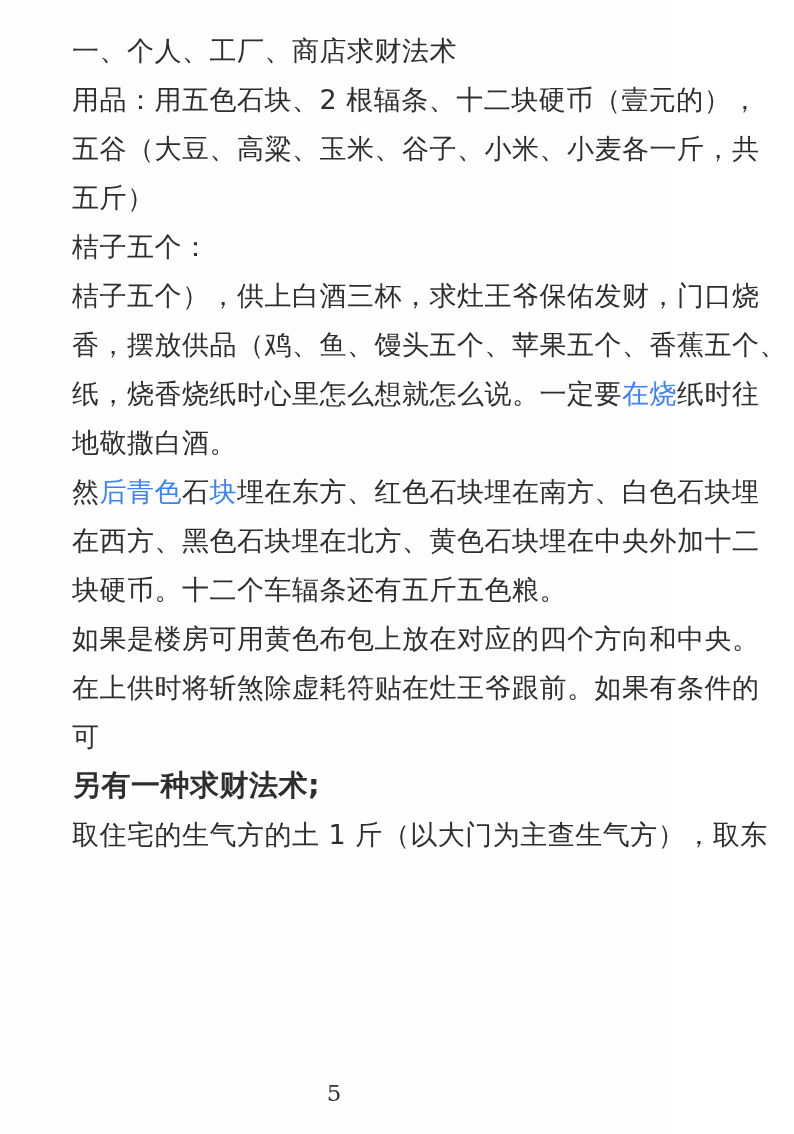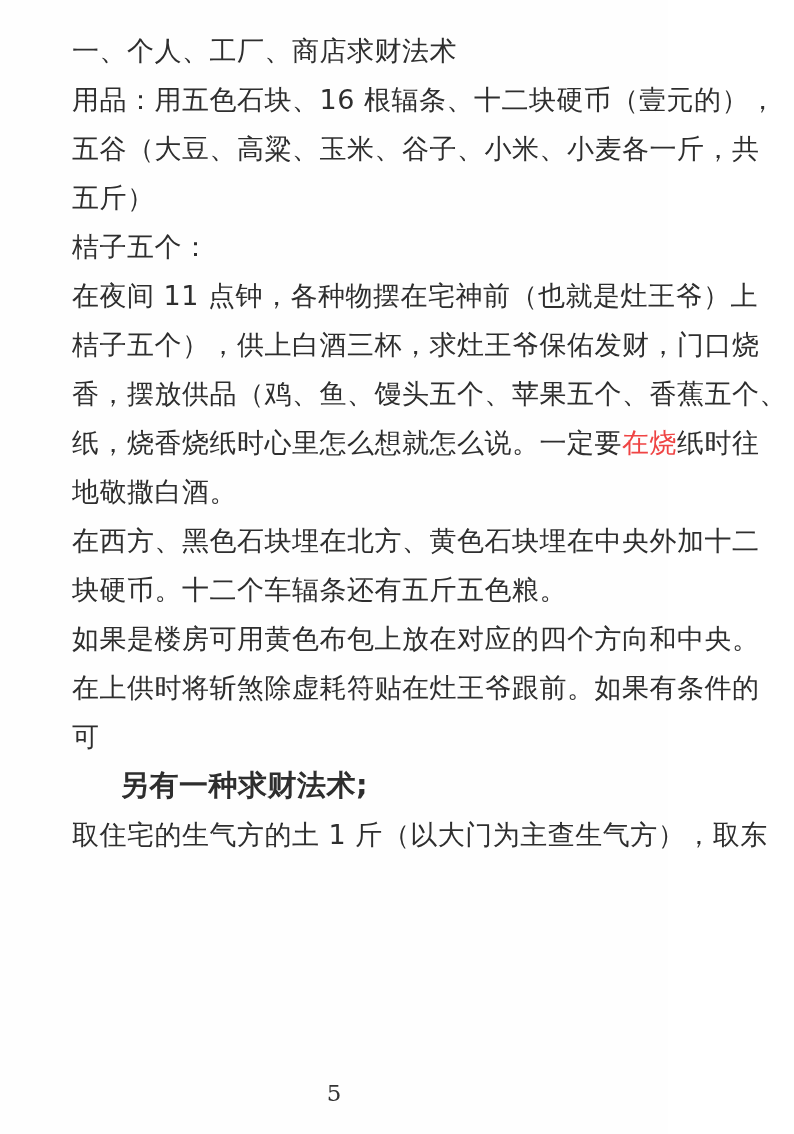--- a/index.html
+++ b/index.html
@@ -31,52 +31,51 @@
     font-size: 27px;
     line-height: 49px;
     letter-spacing: 0.5px;
     color: #2e2e2e;
     white-space: nowrap;
     font-weight: 500;
   }
   .line.bold {
     font-weight: bold;
     font-size: 29px;
-    margin-left: 48px;
   }
   .seg-red {
-    color: #ef4444;
+    color: #3b82f6;
     text-align: right;
   }
   .page-number {
     position: absolute;
     left: 0;
     top: 1080px;
     width: 100%;
     text-align: center;
     font-family: "DejaVu Serif", serif;
     font-size: 23px;
     color: #333333;
   }
 </style>
 </head>
 <body>
 
 <div class="page">
   <div class="doc-body" id="doc-body">
       <p class="line"><span>一、个人、工厂、商店求财法术</span></p>
-      <p class="line"><span>用品：用五色石块、16 根辐条、十二块硬币（壹元的），</span></p>
+      <p class="line"><span>用品：用五色石块、2 根辐条、十二块硬币（壹元的），</span></p>
       <p class="line"><span>五谷（大豆、高粱、玉米、谷子、小米、小麦各一斤，共</span></p>
       <p class="line"><span>五斤）</span></p>
       <p class="line"><span>桔子五个：</span></p>
-      <p class="line"><span>在夜间 11 点钟，各种物摆在宅神前（也就是灶王爷）上</span></p>
       <p class="line"><span>桔子五个），供上白酒三杯，求灶王爷保佑发财，门口烧</span></p>
       <p class="line"><span>香，摆放供品（鸡、鱼、馒头五个、苹果五个、香蕉五个、</span></p>
       <p class="line"><span>纸，烧香烧纸时心里怎么想就怎么说。一定要</span><span class="seg-red">在烧</span><span>纸时往</span></p>
       <p class="line"><span>地敬撒白酒。</span></p>
+      <p class="line"><span>然</span><span class="seg-red">后青色</span><span>石</span><span class="seg-red">块</span><span>埋在东方、红色石块埋在南方、白色石块埋</span></p>
       <p class="line"><span>在西方、黑色石块埋在北方、黄色石块埋在中央外加十二</span></p>
       <p class="line"><span>块硬币。十二个车辐条还有五斤五色粮。</span></p>
       <p class="line"><span>如果是楼房可用黄色布包上放在对应的四个方向和中央。</span></p>
       <p class="line"><span>在上供时将斩煞除虚耗符贴在灶王爷跟前。如果有条件的</span></p>
       <p class="line"><span>可</span></p>
       <p class="line bold"><span>另有一种求财法术;</span></p>
       <p class="line"><span>取住宅的生气方的土 1 斤（以大门为主查生气方），取东</span></p>
     </div>
   <div class="page-number">5</div>
 </div>

